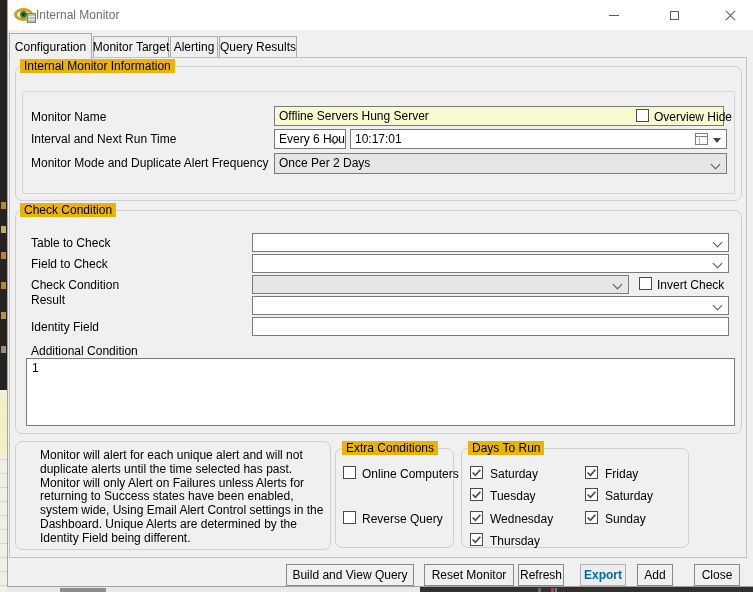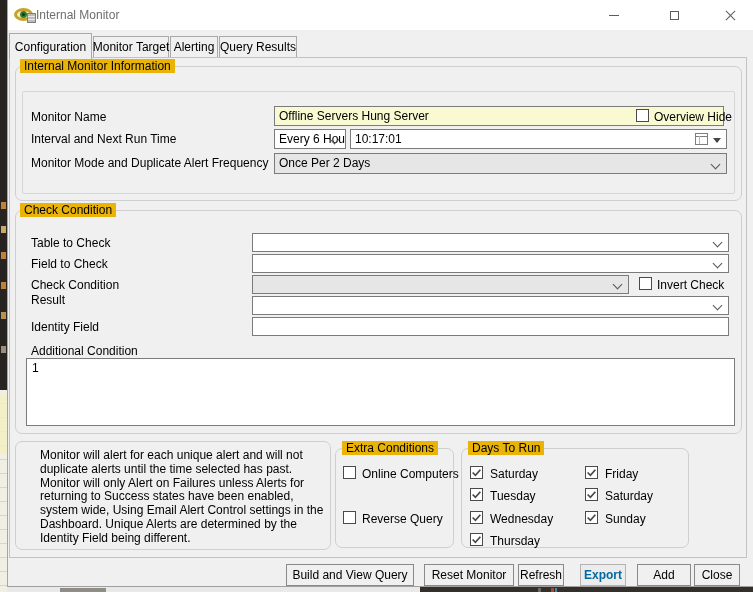--- a/index.html
+++ b/index.html
@@ -276,20 +276,20 @@
   </div>
   <div class="abs btn" style="left:278px;width:128px">
     <span>Build and View Query</span>
   </div>
   <div class="abs btn" style="left:510px;width:46px">
     <span>Refresh</span>
   </div>
   <div class="abs btn disabled" style="left:572px;width:46px">
     <span>Export</span>
   </div>
-  <div class="abs btn" style="left:629px;width:54px">
+  <div class="abs btn" style="left:629px;width:36px">
     <span>Add</span>
   </div>
   <div class="abs btn" style="left:686px;width:46px">
     <span>Close</span>
   </div>
 
 </div>
 
 </body></html>

